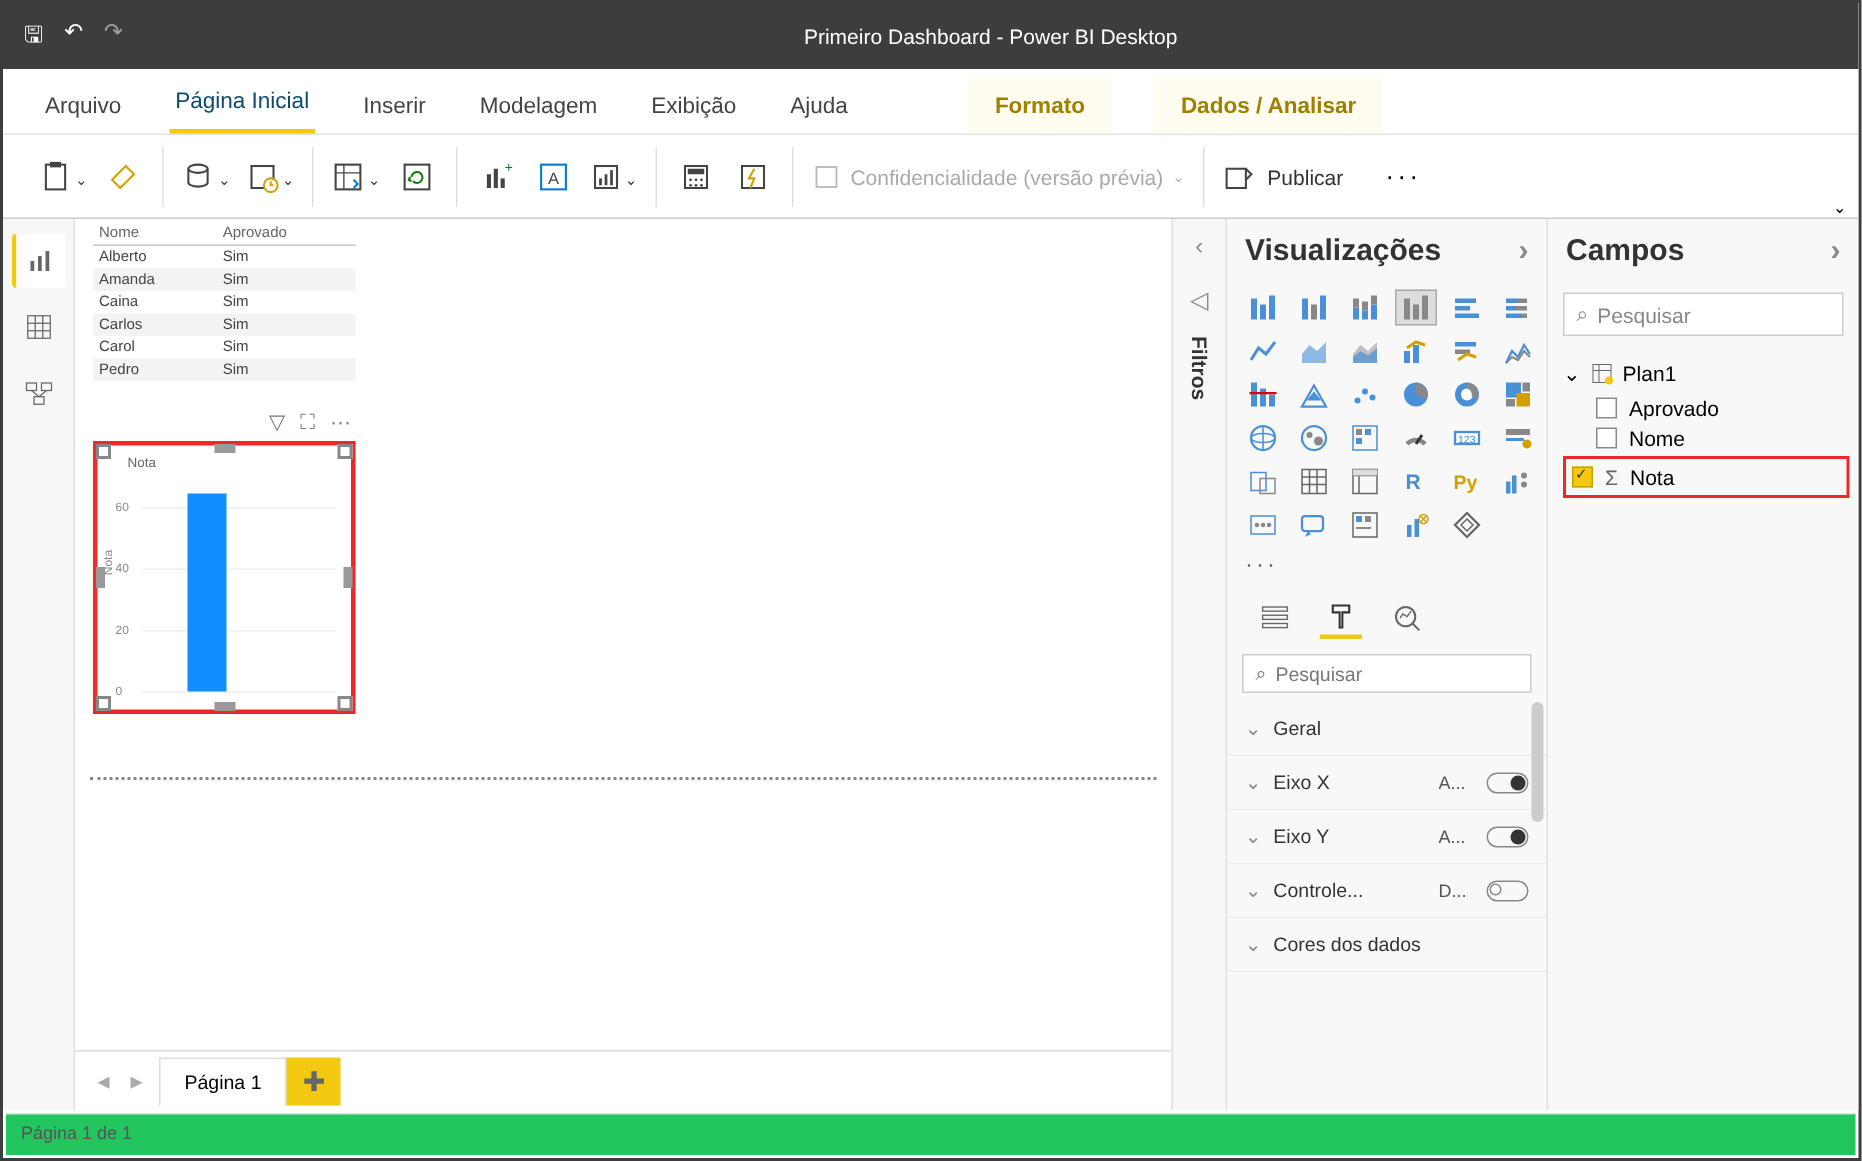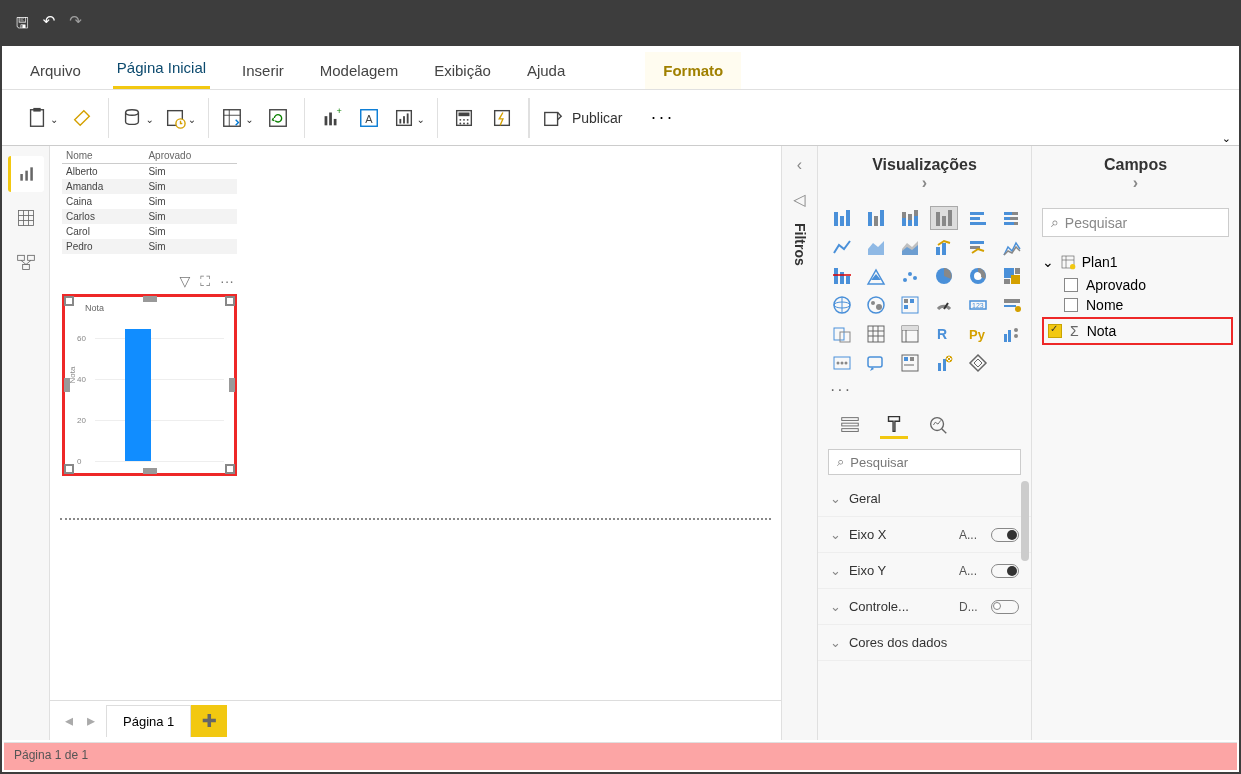--- a/index.html
+++ b/index.html
@@ -73,21 +73,21 @@
 .page-tabs .padd { width: 36px; height: 32px; background: #f2c811; display: flex; align-items: center; justify-content: center; cursor: pointer; font-size: 18px; color: #666; }
 
 
 .filters-rail { width: 36px; border-left: 1px solid #e0e0e0; background: #f7f7f7; position: relative; }
 .filters-rail .chev { text-align: center; padding: 10px 0; color: #888; cursor: pointer; }
 .filters-rail .icon { text-align: center; color: #888; padding: 6px 0; }
 .filters-rail .vlabel { writing-mode: vertical-rl; text-orientation: mixed; font-size: 14px; font-weight: 600; color: #333; margin: 8px auto; }
 
 
 .vis-panel { width: 214px; border-left: 1px solid #e0e0e0; background: #f8f8f8; display: flex; flex-direction: column; }
-.panel-head { display: flex; align-items: center; justify-content: space-between; padding: 10px 12px; font-size: 16px; font-weight: 600; color: #333; flex-direction: column; }
+.panel-head { display: flex; align-items: flex-start; justify-content: space-between; padding: 10px 12px; font-size: 20px; font-weight: 600; color: #333; }
 .panel-head .chev { color: #888; cursor: pointer; }
 .vis-grid { display: grid; grid-template-columns: repeat(6, 28px); gap: 5px 6px; padding: 4px 10px; }
 .vis-grid .vi { width: 28px; height: 24px; border: 1px solid transparent; display: flex; align-items: center; justify-content: center; cursor: pointer; }
 .vis-grid .vi.sel { background: #ddd; border-color: #aaa; }
 .vis-grid svg { width: 24px; height: 20px; }
 .vis-ellipsis { padding: 2px 12px; color: #666; cursor: pointer; letter-spacing: 2px; }
 .vis-tabs { display: flex; gap: 16px; padding: 10px 18px 4px; }
 .vis-tabs .vt { width: 28px; height: 28px; display: flex; align-items: center; justify-content: center; cursor: pointer; }
 .vis-tabs .vt.active { border-bottom: 3px solid #f2c811; }
 .vis-search { margin: 6px 10px; display: flex; align-items: center; gap: 6px; border: 1px solid #ccc; background: #fff; padding: 4px 8px; font-size: 13px; color: #777; }
@@ -107,43 +107,45 @@
 .fields-search { margin: 6px 10px; display: flex; align-items: center; gap: 6px; border: 1px solid #ccc; background: #fff; padding: 5px 8px; font-size: 14px; color: #888; }
 .fields-tree { padding: 8px 10px; font-size: 14px; }
 .fields-tree .tnode { display: flex; align-items: center; gap: 6px; padding: 3px 0; cursor: pointer; }
 .fields-tree .tchild { padding-left: 22px; display: flex; align-items: center; gap: 8px; margin: 4px 0; }
 .fields-tree .cb { width: 14px; height: 14px; border: 1px solid #888; background: #fff; display: inline-block; }
 .fields-tree .cb.checked { background: #f2c811; border-color: #c9a400; position: relative; }
 .fields-tree .cb.checked::after { content: "✓"; position: absolute; font-size: 10px; left: 1px; top: -2px; color: #333; }
 .fields-tree .hl { border: 2px solid #ee2828; padding: 4px; margin-right: -4px; margin-top: 2px; }
 
 
-.statusbar { position: absolute; bottom: 2px; left: 2px; height: 28px; width: calc(100% - 4px); border-top: 1px solid #e0e0e0; font-size: 12px; color: #555; padding: 5px 10px; background: #fca5a5; }
+.statusbar { position: absolute; bottom: 2px; left: 2px; height: 28px; width: calc(100% - 4px); border-top: 1px solid #e0e0e0; font-size: 12px; color: #555; padding: 5px 10px; background: #22c55e; }
 
 </style>
 </head>
 <body>
 
 <div class="titlebar">
   <div class="sys-left">
     <span>🖫</span>
     <span>↶</span>
     <span style="opacity:.5">↷</span>
   </div>
+  <div class="title-text">Primeiro Dashboard - Power BI Desktop</div>
 </div>
 
 <div class="ribbon-tabs">
   <div class="tab">Arquivo</div>
   <div class="tab active">Página Inicial</div>
   <div class="tab">Inserir</div>
   <div class="tab">Modelagem</div>
   <div class="tab">Exibição</div>
   <div class="tab">Ajuda</div>
   <div style="flex-basis:20px"></div>
   <div class="tab context">Formato</div>
+  <div class="tab context">Dados / Analisar</div>
 </div>
 
 <div class="toolbar">
   <div class="grp">
     <div class="tbtn drop">
         <svg viewBox="0 0 24 24">
           <rect x="5" y="3" width="14" height="18" fill="none" stroke="#444" stroke-width="1.5"></rect>
           <rect x="8" y="1" width="8" height="4" fill="#444"></rect>
         </svg>
       </div>
@@ -227,20 +229,28 @@
         </svg>
       </div>
     <div class="tbtn">
         <svg viewBox="0 0 24 24">
           <rect x="4" y="4" width="16" height="16" fill="none" stroke="#444" stroke-width="1.5"></rect>
           <path d="M13 6 L9 13 L13 13 L10 20" fill="none" stroke="#d4a000" stroke-width="1.5"></path>
         </svg>
       </div>
   </div>
   <div class="sep"></div>
+  <div class="grp">
+    <div class="conf">
+      <svg width="20" height="20" viewBox="0 0 24 24">
+          <rect x="4" y="4" width="16" height="16" fill="none" stroke="#bbb" stroke-width="1.5"></rect>
+        </svg>
+      <span>Confidencialidade (versão prévia)</span>
+    </div>
+  </div>
   <div class="sep"></div>
   <div class="grp">
     <div class="publicar">
       <svg width="22" height="22" viewBox="0 0 24 24">
           <rect x="3" y="6" width="14" height="14" fill="none" stroke="#444" stroke-width="1.5"></rect>
           <path d="M17 6 L21 10 L17 14" fill="none" stroke="#444" stroke-width="1.5"></path>
         </svg>
       <span>Publicar</span>
     </div>
   </div>

